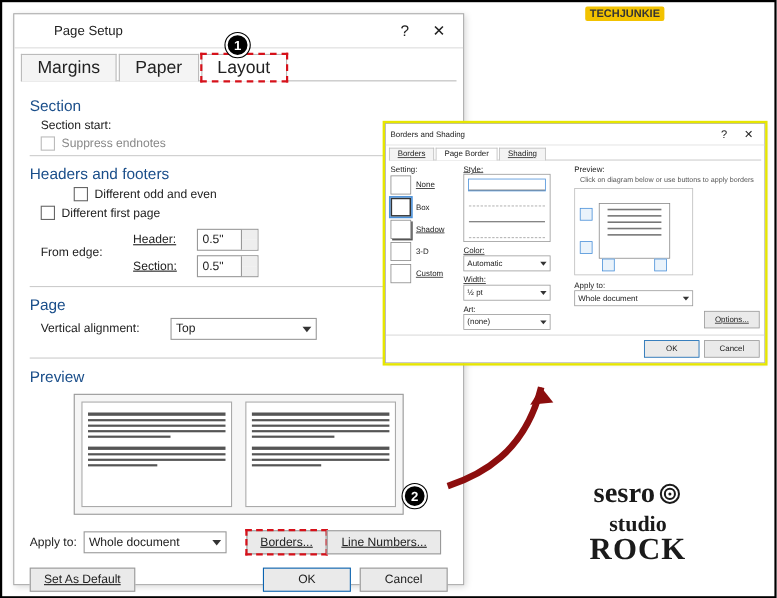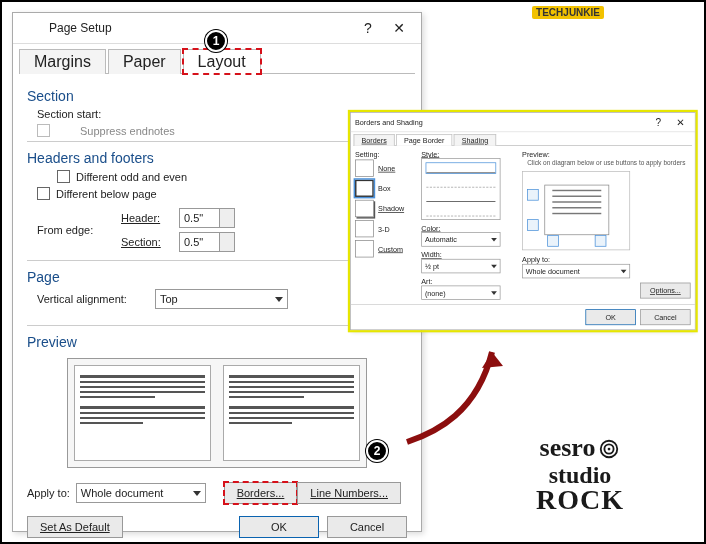--- a/index.html
+++ b/index.html
@@ -123,34 +123,34 @@
     <span class="tab"><span>Margins</span></span>
     <span class="tab"><span>Paper</span></span>
     <span class="tab active red-hi"><span>Layout</span></span>
   </div>
 
   <div style="padding: 6px 14px;">
     <div class="section-title">Section</div>
     <div class="field-row" style="margin-left:10px;">
       <label style="width:80px;">Section start:</label>
     </div>
-    <div class="field-row" style="margin-left:10px; color:#888;gap:24px;">
+    <div class="field-row" style="margin-left:10px; color:#888;">
       <span class="chk" style="border-color:#bbb;"></span>
       <span>Suppress endnotes</span>
     </div>
     <div class="hr"></div>
 
     <div class="section-title">Headers and footers</div>
-    <div class="field-row" style="margin-left:10px;padding-left:20px;">
+    <div class="field-row" style="margin-left:20px;padding-left:20px;">
       <span class="chk"></span>
       <span>Different odd and even</span>
     </div>
     <div class="field-row" style="margin-left:10px;">
       <span class="chk"></span>
-      <span>Different below page</span>
+      <span>Different first page</span>
     </div>
     <div class="field-row" style="margin-left:10px;">
       <label style="width:76px;">From edge:</label>
       <div style="display:inline-block;">
         <div class="field-row">
           <label class="underline-hot" style="width:50px;">Header:</label>
           <span class="spin">
               <span>0.5"</span>
               <span class="up"></span>
               <span class="dn"></span>
@@ -341,15 +341,15 @@
     <path d="M95,20 L85,36 L106,34 Z" fill="#8c0e0e"></path>
   </svg>
 </div>
 
 <div class="watermark">
   <span>sesro</span><span class="spiral"><svg width="22" height="22" viewBox="0 0 24 24">
         <circle cx="12" cy="12" r="9" fill="none" stroke="#1a1a1a" stroke-width="2"></circle>
         <circle cx="12" cy="12" r="5" fill="none" stroke="#1a1a1a" stroke-width="2"></circle>
         <circle cx="12" cy="12" r="1.5" fill="#1a1a1a"></circle>
       </svg></span><br>
-  <span style="font-size:24px;">studio</span><br>
+  <span style="font-size:20px;">studio</span><br>
   <span style="font-size:28px; letter-spacing:1px;">ROCK</span>
 </div>
 
 </body></html>

